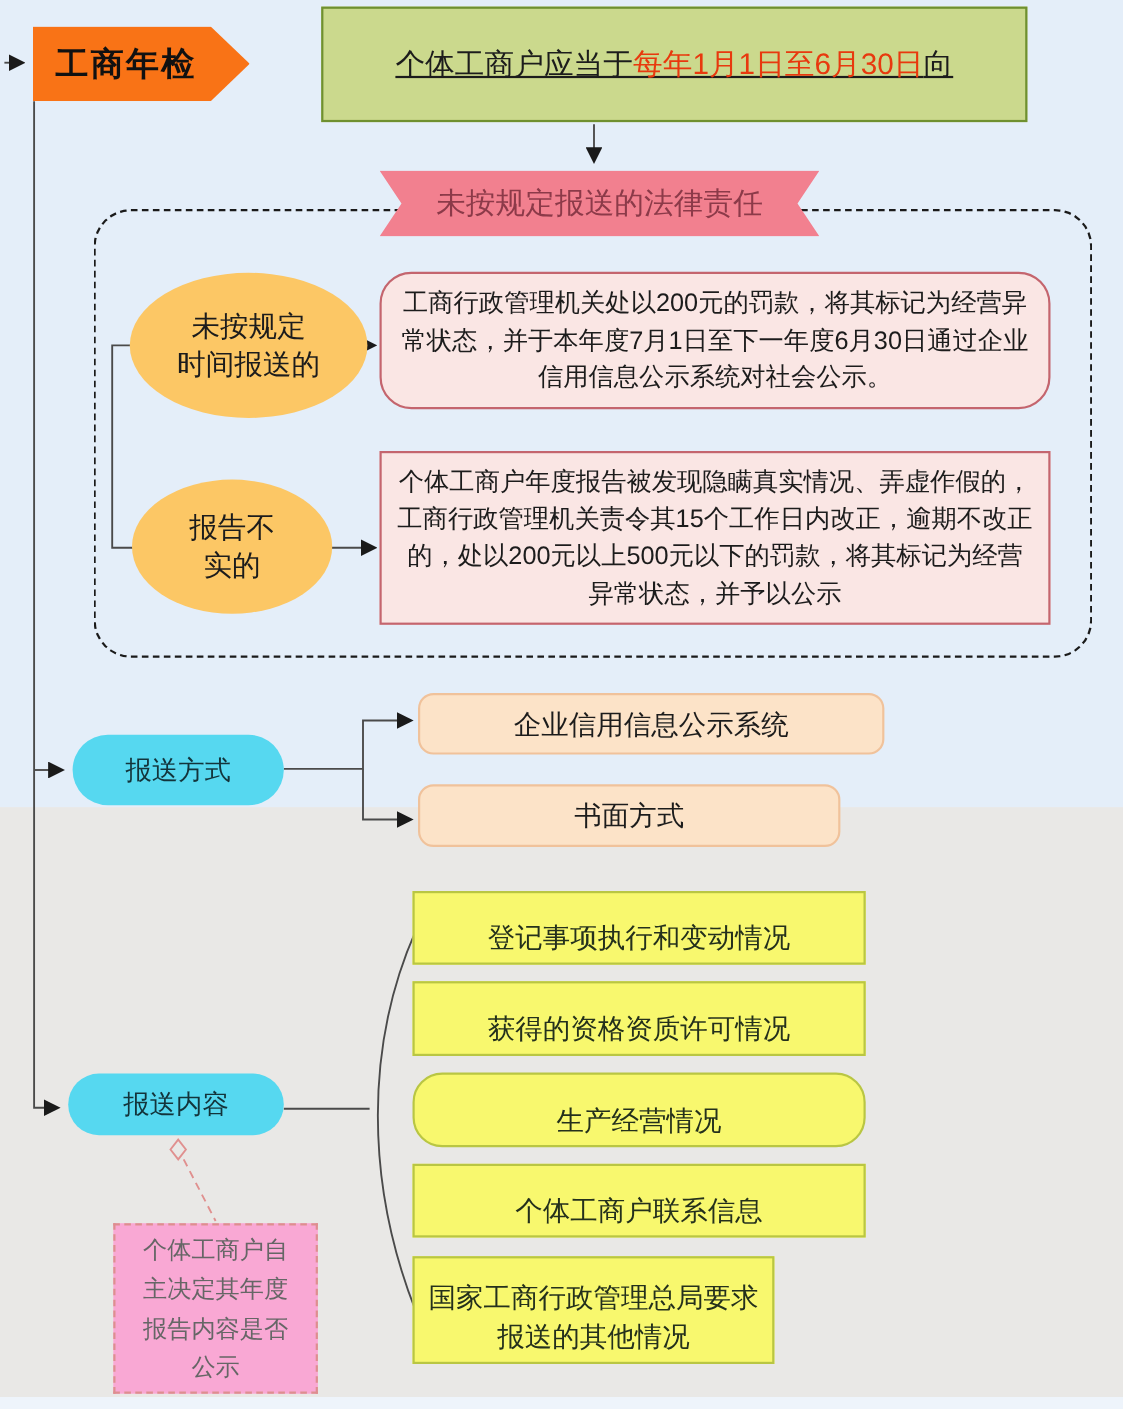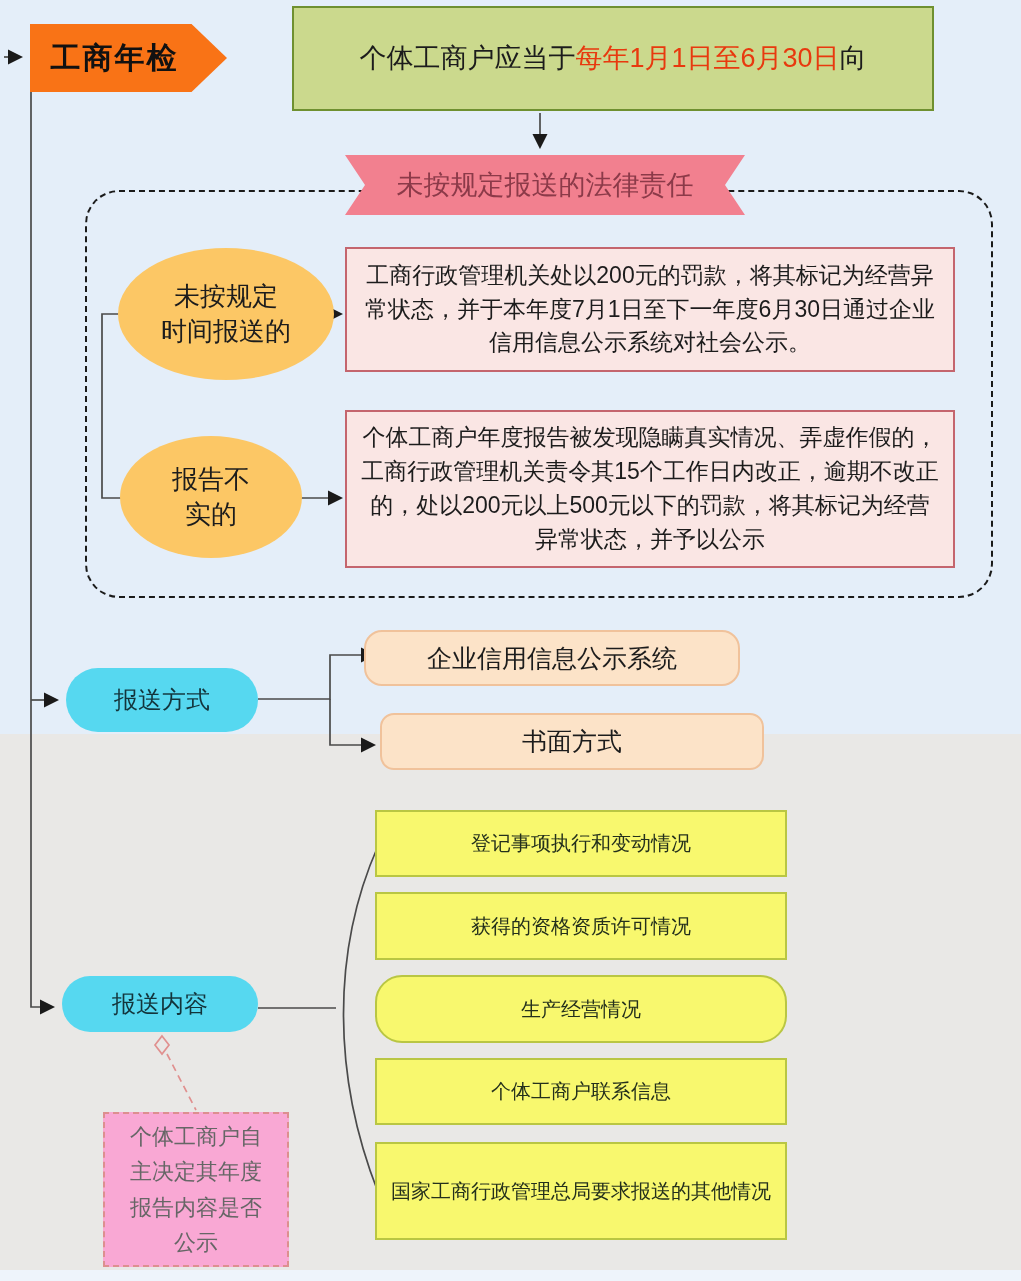--- a/index.html
+++ b/index.html
@@ -16,50 +16,50 @@
   svg.wires{position:absolute;left:0;top:0;z-index:1;}
   
   .node{display:flex;align-items:center;justify-content:center;text-align:center;z-index:2;}
   .pentagon{
     left:30px;top:24px;width:197px;height:68px;background:#f97316;
     clip-path:polygon(0 0,82% 0,100% 50%,82% 100%,0 100%);
     font-size:30px;font-weight:bold;color:#111;letter-spacing:2px;padding-right:28px;
   }
   .intro{
     left:292px;top:6px;width:642px;height:105px;background:#cbd98d;border:2px solid #6f9030;
-    font-size:27px;color:#1c1c1c;line-height:1.5;flex-direction:column;
+    font-size:27px;color:#1c1c1c;line-height:1.5;flex-direction:column;text-decoration:underline;
   }
   .intro .red{color:#e8390e;}
   .ribbon{
     left:345px;top:155px;width:400px;height:60px;background:#f2808f;
     clip-path:polygon(0 0,100% 0,95% 50%,100% 100%,0 100%,5% 50%);
     font-size:27px;color:#8c3a49;z-index:3;justify-content:center;
   }
   .dashed-zone{
     left:85px;top:190px;width:908px;height:408px;border:2px dashed #1a1a1a;border-radius:34px;
     background:transparent;z-index:1;
   }
   .oval{background:#fcc765;border-radius:50%;font-size:26px;color:#1c1c1c;line-height:1.35;white-space:pre-line;}
   .oval1{left:118px;top:248px;width:216px;height:132px;}
   .oval2{left:120px;top:436px;width:182px;height:122px;}
   .pinkbox{background:#fae6e4;border:2px solid #c4656e;font-size:23px;color:#1c1c1c;line-height:1.47;padding:6px 12px;}
-  .pinkbox1{left:345px;top:247px;width:610px;height:125px;}
+  .pinkbox1{left:345px;top:247px;width:610px;height:125px;border-radius:29px;}
   .pinkbox2{left:345px;top:410px;width:610px;height:158px;}
   .cyan{background:#56d8f0;border-radius:32px;font-size:24px;color:#13343b;}
   .cyan1{left:66px;top:668px;width:192px;height:64px;}
   .cyan2{left:62px;top:976px;width:196px;height:56px;}
   .peach{background:#fce3c8;border:2px solid #f0c29b;border-radius:14px;font-size:25px;color:#1c1c1c;}
-  .peach1{left:364px;top:630px;width:376px;height:56px;border-radius:18px;}
+  .peach1{left:380px;top:630px;width:424px;height:56px;}
   .peach2{left:380px;top:713px;width:384px;height:57px;}
-  .yellow{background:#f8f86e;border:2px solid #b9c643;font-size:20px;color:#24301c;line-height:1.45;padding:4px 6px;}
+  .yellow{background:#f8f86e;border:2px solid #b9c643;font-size:25px;color:#24301c;line-height:1.45;padding:4px 6px;align-items:flex-end;}
   .y1{left:375px;top:810px;width:412px;height:67px;}
   .y2{left:375px;top:892px;width:412px;height:68px;}
   .y3{left:375px;top:975px;width:412px;height:68px;border-radius:27px;}
   .y4{left:375px;top:1058px;width:412px;height:67px;}
-  .y5{left:375px;top:1142px;width:412px;height:98px;}
+  .y5{left:375px;top:1142px;width:329px;height:98px;}
   .note{
     left:103px;top:1112px;width:186px;height:155px;background:#f9a8d4;border:2px dashed #dd8f8f;
     font-size:22px;color:#666;line-height:1.6;white-space:pre-line;
   }
 </style>
 </head>
 <body>
 
 <div class="abs bg-top"></div>
 <div class="abs bg-bottom"></div>

